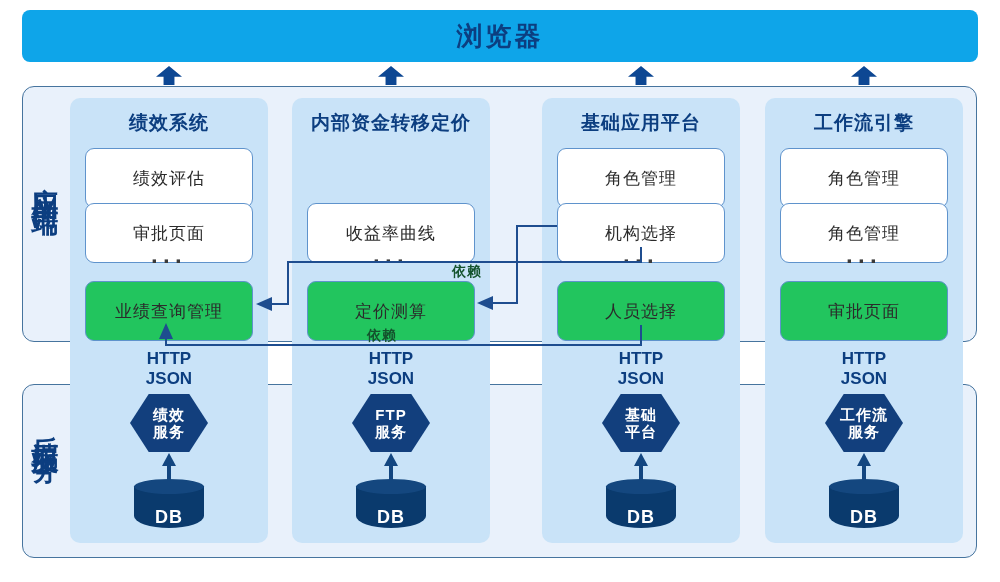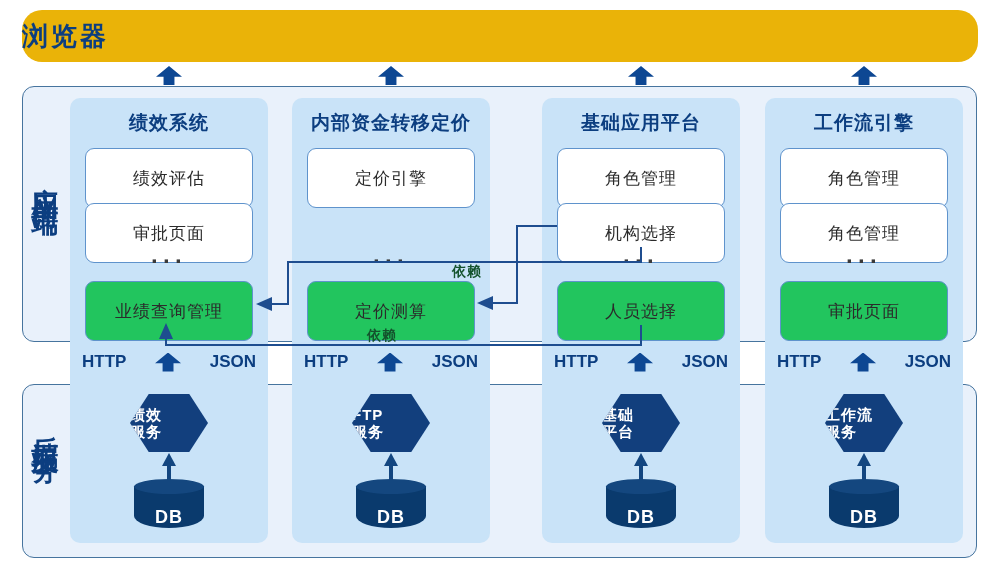--- a/index.html
+++ b/index.html
@@ -3,22 +3,22 @@
 <meta charset="utf-8">
 <style>
   html,body{margin:0;padding:0;background:#ffffff;}
   .page{
     position:relative;width:1000px;height:582px;background:#ffffff;overflow:hidden;
     font-family:"Liberation Sans","DejaVu Sans",sans-serif;
   }
   
   .browser-bar{
     position:absolute;left:22px;top:10px;width:956px;height:52px;
-    background:#eab308;border-radius:20px;
-    display:flex;align-items:center;
+    background:#0ea5e9;border-radius:8px;
+    display:flex;align-items:center;justify-content:center;
   }
   .browser-bar span{font-size:26px;font-weight:bold;color:#0c3e80;letter-spacing:3px;}
   
   .pent{
     position:absolute;width:26px;height:19px;background:#0d4793;
     clip-path:polygon(50% 0,100% 56%,71% 56%,71% 100%,29% 100%,29% 56%,0 56%);
   }
   .ta1{left:156px;top:66px;} .ta2{left:378px;top:66px;} .ta3{left:628px;top:66px;} .ta4{left:851px;top:66px;}
   
   .outer{
@@ -50,29 +50,29 @@
   }
   .b1{top:50px;} .b2{top:105px;} .b3{top:183px;background:#22c55e;}
   .dots{
     position:absolute;top:148px;left:0;width:100%;height:30px;
     display:flex;align-items:center;justify-content:center;
     font-size:24px;font-weight:bold;color:#3a3a3a;letter-spacing:4px;
   }
   .http-row{
     position:absolute;top:251px;left:0;width:100%;height:26px;box-sizing:border-box;
     display:flex;align-items:center;justify-content:space-between;padding:0 12px;
-    font-size:17px;font-weight:bold;color:#0c3e80;
+    font-size:17px;font-weight:bold;color:#0c3e80;flex-direction:column;
   }
   .http-row .pent{position:relative;left:auto;top:auto;}
   
   .hex{
     position:absolute;top:296px;left:calc(50% - 39px);width:78px;height:58px;
     background:#123f7d;
     clip-path:polygon(0 50%,24% 0,76% 0,100% 50%,76% 100%,24% 100%);
-    display:flex;flex-direction:column;align-items:flex-start;justify-content:center;
+    display:flex;flex-direction:column;align-items:center;justify-content:center;
     color:#ffffff;font-size:15px;font-weight:bold;line-height:17px;letter-spacing:1px;
   }
   
   .db-head{
     position:absolute;top:355px;left:calc(50% - 7px);width:0;height:0;
     border-left:7px solid transparent;border-right:7px solid transparent;
     border-bottom:13px solid #134680;
   }
   .db-stem{position:absolute;top:366px;left:calc(50% - 2px);width:4px;height:24px;background:#134680;}
   .db{
@@ -129,21 +129,21 @@
     </div>
     <div class="db-head"></div>
     <div class="db-stem"></div>
     <div class="db">
       <span>DB</span>
     </div>
   </div>
 
   <div class="col c2">
     <div class="col-title">内部资金转移定价</div>
-    <div class="ibox b1">定价引擎</div>
+    <div class="ibox b2">收益率曲线</div>
     <div class="dots">···</div>
     <div class="ibox b3">定价测算</div>
     <div class="http-row">
       <span>HTTP</span>
       <div class="pent"></div>
       <span>JSON</span>
     </div>
     <div class="hex">
       <span>FTP</span>
       <span>服务</span>

